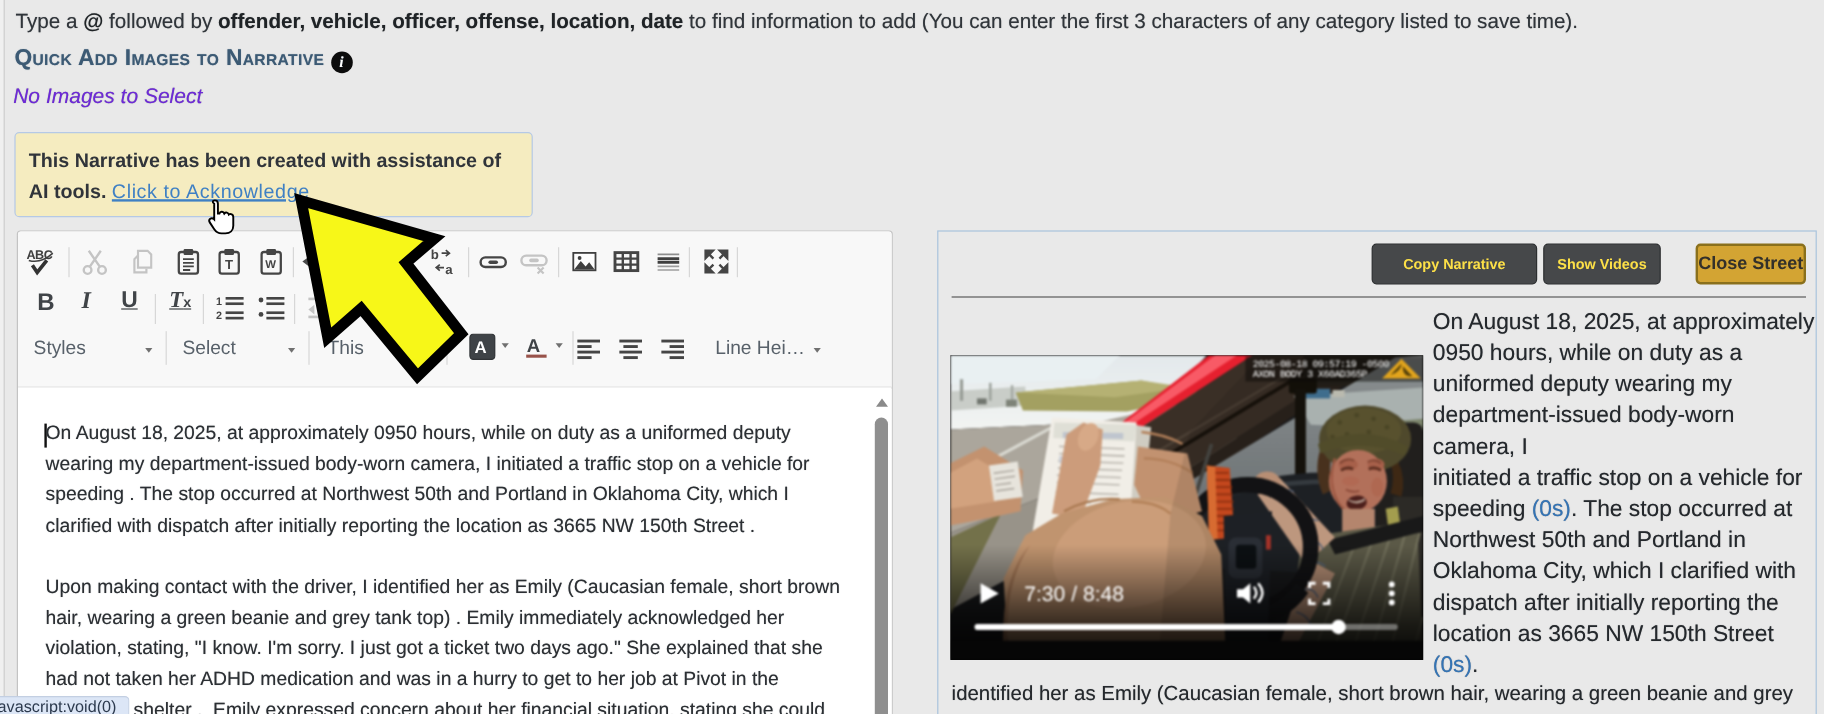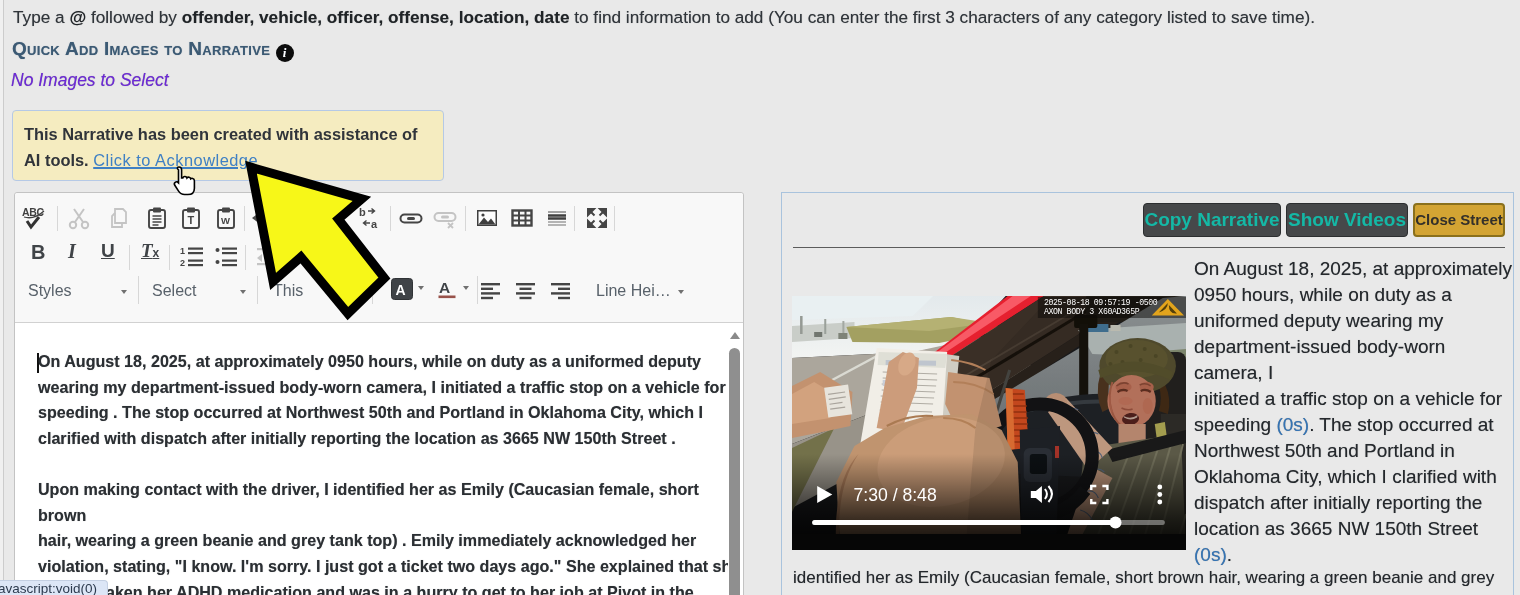--- a/index.html
+++ b/index.html
@@ -23,33 +23,33 @@
   .editor { left:14px; top:192px; width:730px; height:410px; background:#fff; border:1px solid #c3c3c3; border-radius:3px; }
   .toolbar { position:absolute; left:0; top:0; width:728px; height:130px; background:#f8f8f8; border-bottom:1px solid #d1d1d1; border-radius:3px 3px 0 0; }
   .tsep { position:absolute; width:1px; height:25px; background:#d7d7d7; }
   .ticon { position:absolute; width:24px; height:24px; }
   .tlabel { position:absolute; font-size:16px; color:#58616a; }
   .tarrow { position:absolute; width:0; height:0; border-left:3.5px solid transparent; border-right:3.5px solid transparent; border-top:4.5px solid #707070; }
   .bold-btn { position:absolute; font-weight:bold; color:#404448; font-size:18px; }
 
   .content { position:absolute; left:0; top:131px; width:728px; height:278px; background:#fff; overflow:hidden; }
   .edtext { position:absolute; left:23px; top:25px; width:705px; font-size:16.1px; line-height:25.7px; color:#2b2f33; }
-  .edtext p { margin:0 0 25px 0;font-weight:bold; }
+  .edtext p { margin:0 0 25px 0; }
   .caret { position:absolute; left:22px; top:29px; width:1.5px; height:20px; background:#111; }
 
   
   .sbar { position:absolute; right:2px; top:0px; width:13px; height:278px; background:#ffffff; }
   .sthumb { position:absolute; left:1px; top:24px; width:11px; height:260px; background:#8f8f8f; border-radius:6px; }
   .sarrow { position:absolute; left:2px; top:8px; width:0; height:0; border-left:5px solid transparent; border-right:5px solid transparent; border-bottom:7px solid #8a8a8a; }
 
   .jstip { left:0px; top:580px; width:108px; height:15px; background:#dce6f6; border:1px solid #c3cfe2; border-left:none; border-bottom:none; border-top-right-radius:4px; font-size:13.5px; line-height:15px; color:#2c3a4e; overflow:hidden; text-indent:-5px; }
 
   
   .panel { left:781px; top:192px; width:733px; height:420px; border:1px solid #a9c3dd; background:#e9e9e9; }
-  .btn { position:absolute; top:10px; height:34px; background:#46484a; border:1px solid #2c2e30; border-radius:4px; color:#14b8a6; font-size:19px; font-weight:bold; text-align:center; line-height:32px; }
+  .btn { position:absolute; top:10px; height:34px; background:#46484a; border:1px solid #2c2e30; border-radius:4px; color:#fde047; font-size:12px; font-weight:bold; text-align:center; line-height:32px; }
   .btn.gold { background:#d3a433; border:2px solid #8a701c; color:#33302a; font-size:15px; line-height:30px; }
   .psep { position:absolute; left:11px; top:54px; width:712px; height:1px; background:#5c5c5c; }
   .rtext { position:absolute; left:412px; top:63px; width:325px; font-size:19px; line-height:26px; color:#24282c; }
   .rtext a { color:#3474b5; text-decoration:none; }
   .rbottom { position:absolute; left:11px; top:375px; font-size:17px; color:#24282c; }
 
   .topline, .noimg, .edtext, .rtext, .rbottom { text-shadow:0 0 0.7px rgba(45,50,56,0.5); }
   .quickhdr { text-shadow:0 0 0.8px rgba(60,90,116,0.6); }
   svg text { font-family:"Liberation Sans",sans-serif; }
   .mono { font-family:"Liberation Mono",monospace; }
@@ -239,21 +239,21 @@
         <div class="sarrow"></div>
         <div class="sthumb"></div>
       </div>
     </div>
   </div>
 
   <div class="abs jstip">javascript:void(0)</div>
 
   <div class="abs panel">
     <div class="btn" style="left:361px; width:138px;">Copy Narrative</div>
-    <div class="btn" style="left:504px; width:122px;">Show Videos</div>
+    <div class="btn" style="left:504px; width:98px;">Show Videos</div>
     <div class="btn gold" style="left:631px; width:92px;">Close Street</div>
     <div class="psep"></div>
     <div class="rtext" id="rtext">On August 18, 2025, at approximately<br>0950 hours, while on duty as a<br>uniformed deputy wearing my<br>department-issued body-worn camera, I<br>initiated a traffic stop on a vehicle for<br>speeding <a href="#">(0s)</a>. The stop occurred at<br>Northwest 50th and Portland in<br>Oklahoma City, which I clarified with<br>dispatch after initially reporting the<br>location as 3665 NW 150th Street <a href="#">(0s)</a>.<br><br>Upon making contact with the driver, I</div>
     <div class="rbottom">identified her as Emily (Caucasian female, short brown hair, wearing a green beanie and grey</div>
   </div>
 
   <div class="abs" id="videobox" style="left:792px; top:296px; width:394px; height:254px; background:#000; overflow:hidden;">
     <div style="filter:blur(0.7px); width:394px; height:254px;">
     <svg width="394" height="254" viewBox="0 0 391 254" preserveAspectRatio="none">
       <defs>

